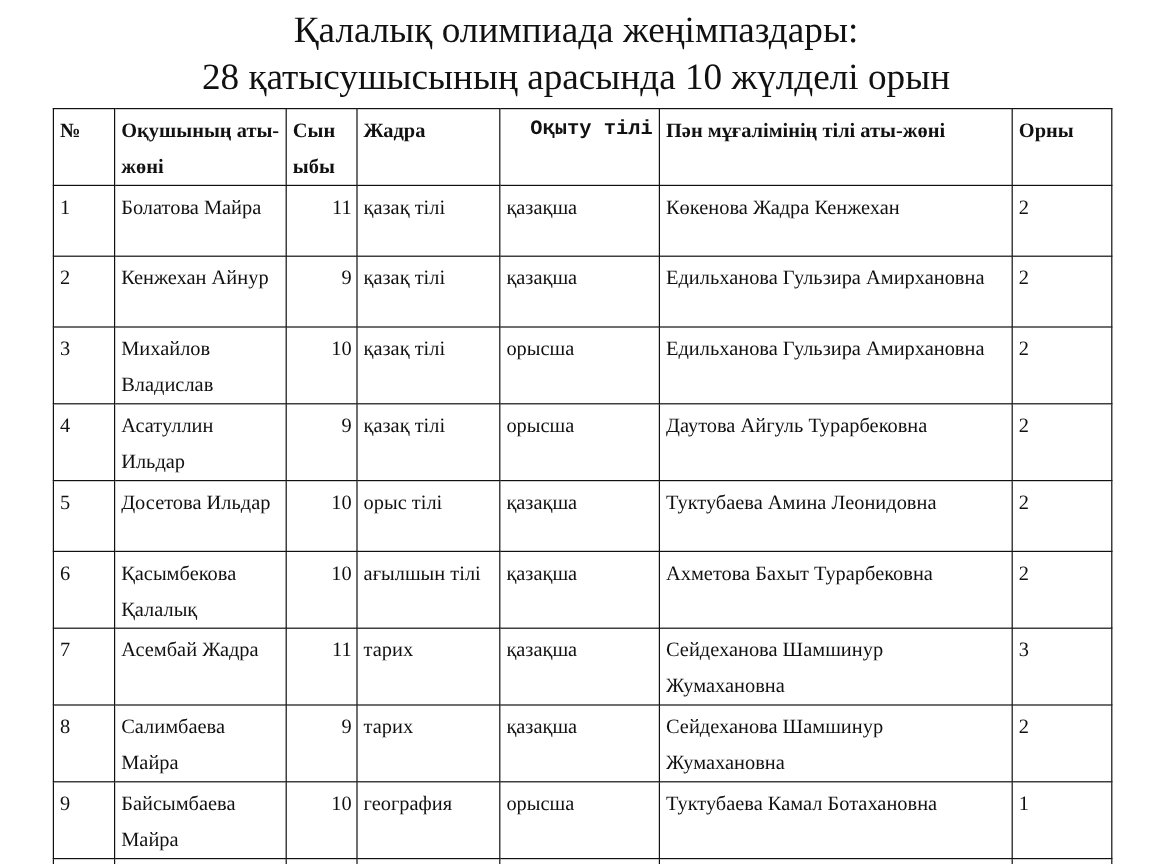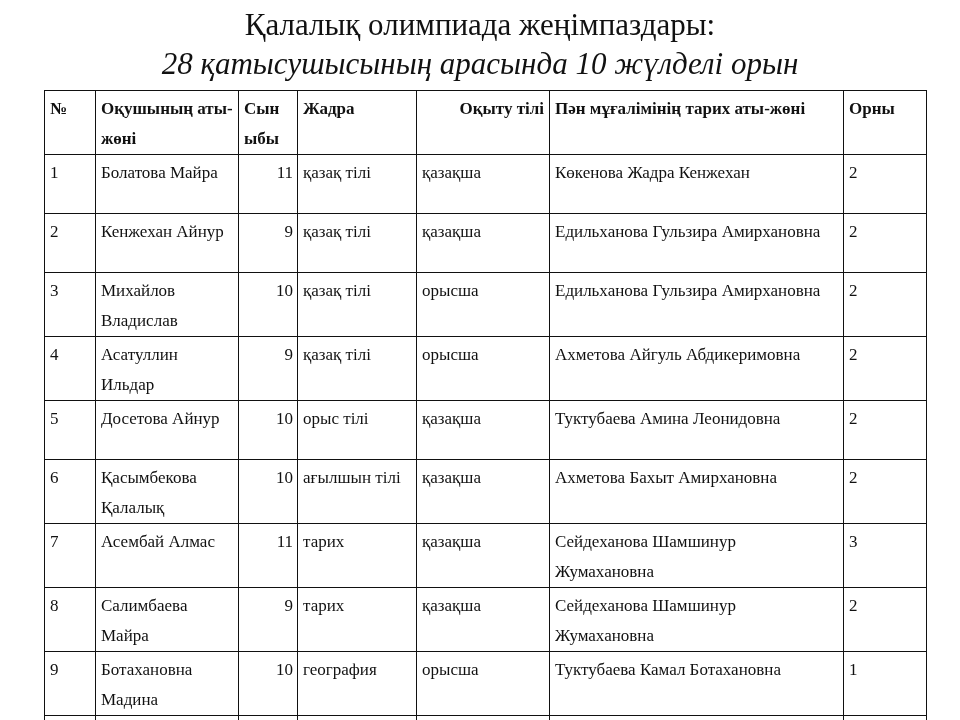--- a/index.html
+++ b/index.html
@@ -1,29 +1,29 @@
 <!DOCTYPE html>
 <html><head>
 <meta charset="utf-8">
 <style>
   html, body { margin: 0; padding: 0; background: #ffffff; }
   body { width: 960px; height: 720px; overflow: hidden; position: relative;
          font-family: "Liberation Serif", "DejaVu Serif", serif; color: #111; }
   .title { position: absolute; left: 0; width: 960px; text-align: center;
            font-size: 31px; line-height: 38px; color: #111; }
   .title.l1 { top: 6px; }
-  .title.l2 { top: 45px; font-style: italic; }
+  .title.l2 { top: 45px; }
   table { position: absolute; left: 44px; top: 90px; border-collapse: collapse;
           table-layout: fixed; width: 882px; font-size: 17px; }
   td, th { border: 1.5px solid #111; vertical-align: top; padding: 3px 5px 0 5px;
            line-height: 30px; text-align: left; overflow: hidden; }
   th { font-weight: bold; height: 56px; }
   tr.row td { height: 55px; }
   .num-r { text-align: right; padding-right: 4px; }
-  .hdr-r { text-align: right; }
+  .hdr-r { text-align: right; font-family: Liberation Mono, monospace; }
 </style>
 </head>
 <body>
 
 <div class="title l1">Қалалық олимпиада жеңімпаздары:</div>
 <div class="title l2">28 қатысушысының арасында 10 жүлделі орын</div>
 
 <table>
   <colgroup>
     <col style="width:51px">
@@ -34,21 +34,21 @@
     <col style="width:294px">
     <col style="width:83px">
   </colgroup>
   <thead>
     <tr>
       <th>№</th>
       <th>Оқушының аты-жөні</th>
       <th>Сын ыбы</th>
       <th>Жадра</th>
       <th class="hdr-r">Оқыту тілі</th>
-      <th>Пән мұғалімінің тарих аты-жөні</th>
+      <th>Пән мұғалімінің тілі аты-жөні</th>
       <th>Орны</th>
     </tr>
   </thead>
   <tbody id="tbody">
       <tr class="row">
         <td>1</td>
         <td>Болатова Майра</td>
         <td class="num-r">11</td>
         <td>қазақ тілі</td>
         <td>қазақша</td>
@@ -72,62 +72,62 @@
         <td>орысша</td>
         <td>Едильханова Гульзира Амирхановна</td>
         <td>2</td>
       </tr>
       <tr class="row">
         <td>4</td>
         <td>Асатуллин Ильдар</td>
         <td class="num-r">9</td>
         <td>қазақ тілі</td>
         <td>орысша</td>
-        <td>Ахметова Айгуль Абдикеримовна</td>
+        <td>Даутова Айгуль Турарбековна</td>
         <td>2</td>
       </tr>
       <tr class="row">
         <td>5</td>
-        <td>Досетова Айнур</td>
+        <td>Досетова Ильдар</td>
         <td class="num-r">10</td>
         <td>орыс тілі</td>
         <td>қазақша</td>
         <td>Туктубаева Амина Леонидовна</td>
         <td>2</td>
       </tr>
       <tr class="row">
         <td>6</td>
         <td>Қасымбекова Қалалық</td>
         <td class="num-r">10</td>
         <td>ағылшын тілі</td>
         <td>қазақша</td>
-        <td>Ахметова Бахыт Амирхановна</td>
+        <td>Ахметова Бахыт Турарбековна</td>
         <td>2</td>
       </tr>
       <tr class="row">
         <td>7</td>
-        <td>Асембай Алмас</td>
+        <td>Асембай Жадра</td>
         <td class="num-r">11</td>
         <td>тарих</td>
         <td>қазақша</td>
         <td>Сейдеханова Шамшинур Жумахановна</td>
         <td>3</td>
       </tr>
       <tr class="row">
         <td>8</td>
         <td>Салимбаева Майра</td>
         <td class="num-r">9</td>
         <td>тарих</td>
         <td>қазақша</td>
         <td>Сейдеханова Шамшинур Жумахановна</td>
         <td>2</td>
       </tr>
       <tr class="row">
         <td>9</td>
-        <td>Ботахановна Мадина</td>
+        <td>Байсымбаева Майра</td>
         <td class="num-r">10</td>
         <td>география</td>
         <td>орысша</td>
         <td>Туктубаева Камал Ботахановна</td>
         <td>1</td>
       </tr>
       <tr class="row">
         <td>10</td>
         <td>Садыков В...</td>
         <td class="num-r">10</td>

